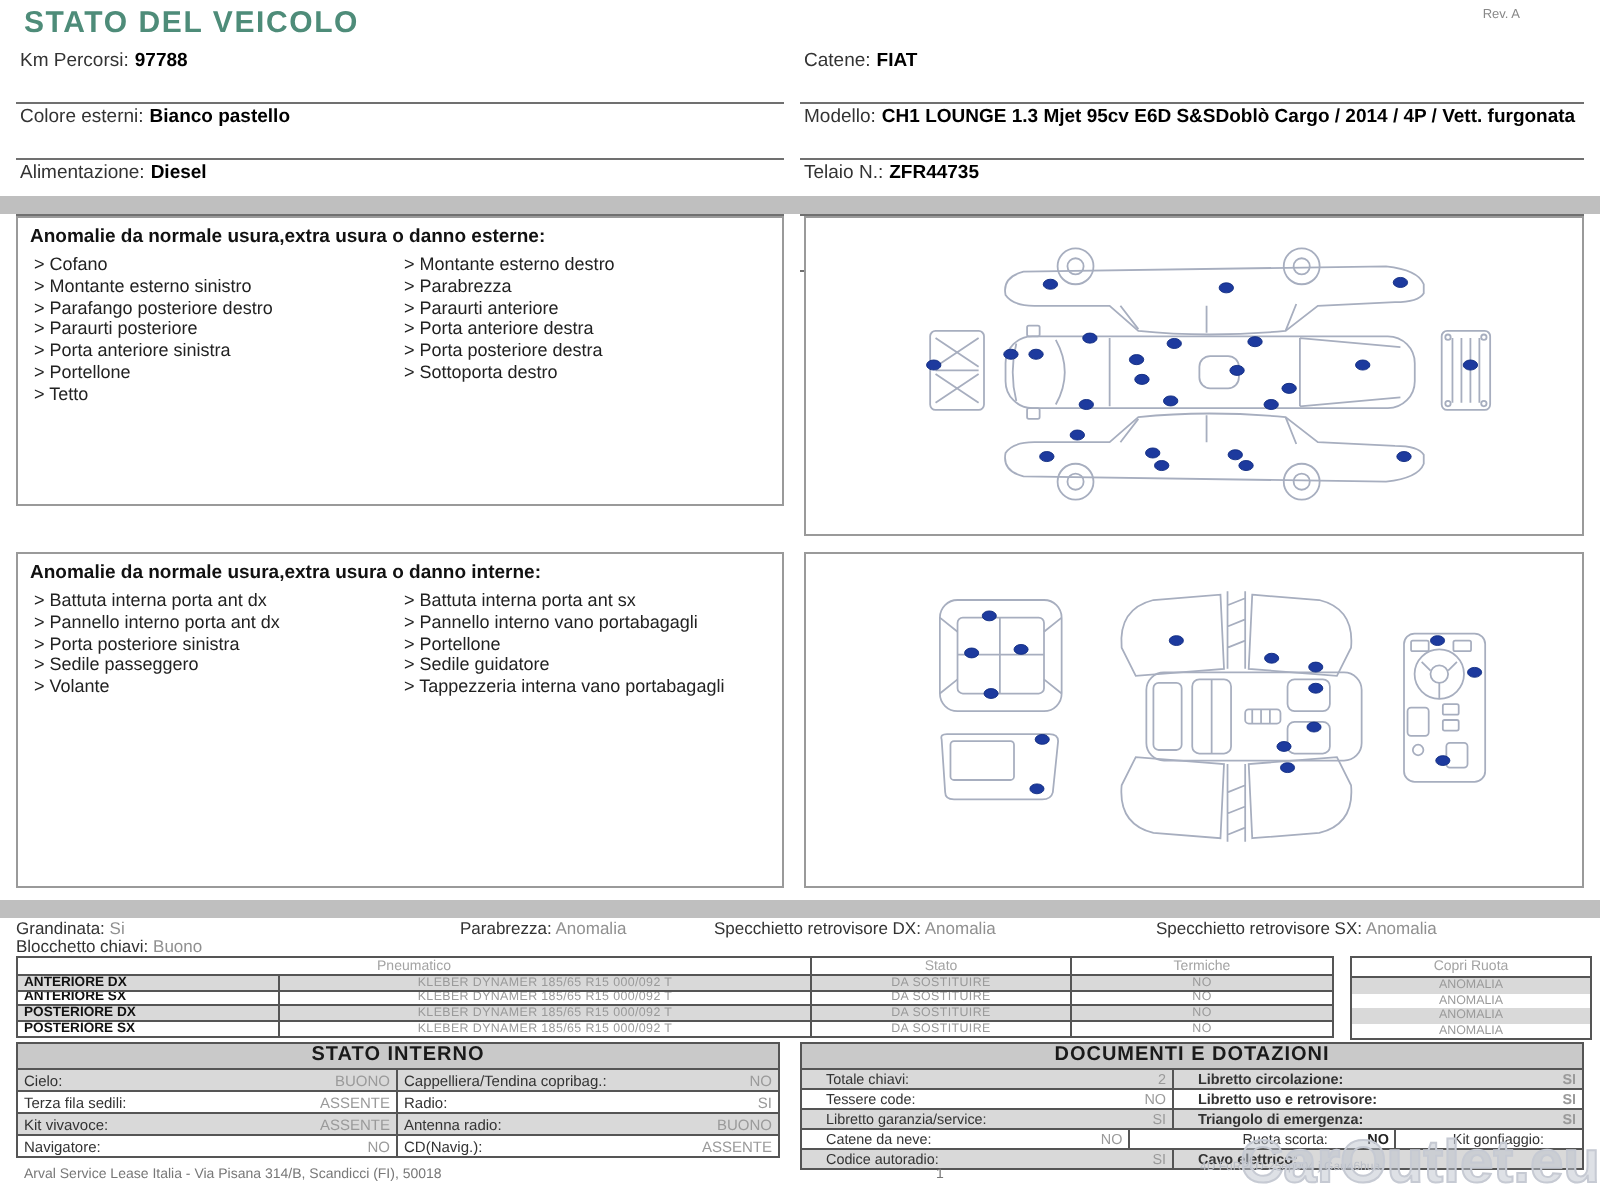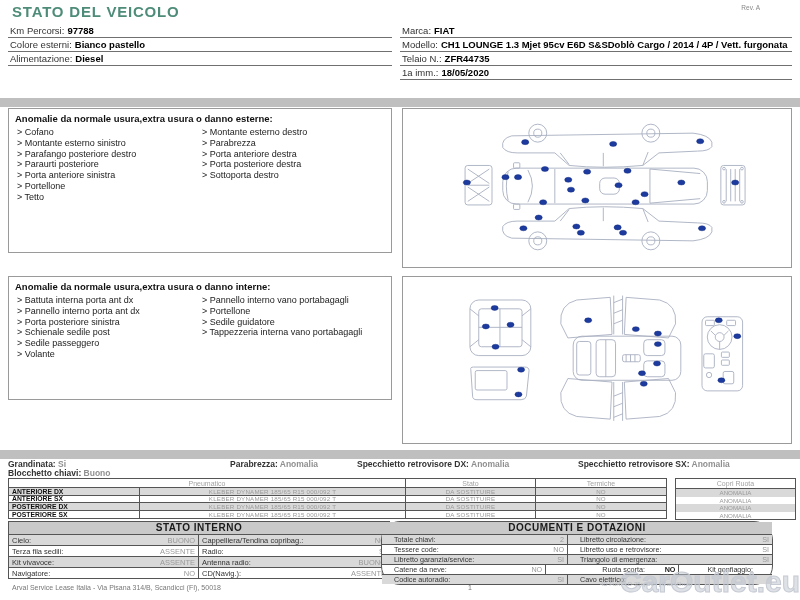--- a/index.html
+++ b/index.html
@@ -5,41 +5,41 @@
   html,body{margin:0;padding:0;background:#e8e8e8;}
   .page{position:relative;width:800px;height:600px;background:#ffffff;
         font-family:"Liberation Sans",sans-serif;overflow:hidden;margin:0 auto;}
   
   .title{position:absolute;left:12px;top:3px;font-size:15px;font-weight:bold;
          letter-spacing:.8px;color:#4e8c79;}
   .rev{position:absolute;right:40px;top:4px;font-size:6.5px;color:#888;}
   
   .info-left{position:absolute;left:8px;top:24px;width:384px;}
   .info-right{position:absolute;left:400px;top:24px;width:392px;}
-  .info-row{display:block;border-bottom:1px solid #707070;padding:1px 2px 1px 2px;
+  .info-row{display:block;border-bottom:1px solid #707070;padding:1px 2px 15px 2px;
             font-size:9.5px;line-height:11px;color:#333;}
   .info-row .lbl{margin-right:3px;}
   .info-row b{color:#000;}
   
   .band{position:absolute;left:0;width:800px;height:9px;background:#bfbfbf;}
   .band1{top:98px;} .band2{top:450px;}
   
   .box{position:absolute;border:1px solid #9a9a9a;background:#fff;box-sizing:border-box;}
   .sec1-left{left:8px;top:108px;width:384px;height:145px;}
   .sec1-right{left:402px;top:108px;width:390px;height:160px;}
-  .sec2-left{left:8px;top:276px;width:384px;height:124px;}
+  .sec2-left{left:8px;top:276px;width:384px;height:168px;}
   .sec2-right{left:402px;top:276px;width:390px;height:168px;}
   .sec-head{font-size:9.5px;font-weight:bold;color:#111;margin:4px 6px 3px 6px;}
   .cols{display:flex;padding:0 4px 0 8px;}
   .col{width:50%;font-size:9px;line-height:10.8px;color:#222;padding-right:6px;}
   .box svg{display:block;width:100%;height:140px;}
   .sec2-right svg{height:150px;}
   .diagram{stroke:#a7aebf;fill:none;stroke-width:1;}
   
-  .sum{position:absolute;font-size:8.5px;color:#333;white-space:nowrap;font-weight:bold;}
+  .sum{position:absolute;font-size:8.5px;color:#333;white-space:nowrap;}
   .sum .val{color:#909090;}
   .sum1{left:8px;top:459px;} .sum2{left:230px;top:459px;}
   .sum3{left:357px;top:459px;} .sum4{left:578px;top:459px;}
   .sum5{left:8px;top:468px;}
   
   .tyre{position:absolute;left:8px;top:478px;width:659px;border:1px solid #555;
         display:grid;grid-template-columns:131px 266px 130px 130px;
         grid-template-rows:9px repeat(4,7.5px);box-sizing:border-box;}
   .tyre div{display:flex;align-items:center;overflow:hidden;white-space:nowrap;
             border-right:1px solid #555;border-bottom:1px solid #555;box-sizing:border-box;}
@@ -50,30 +50,30 @@
   .td-g{justify-content:center;font-size:6.2px;color:#9a9a9a;letter-spacing:.2px;}
   .shade{background:#d9d9d9;}
   .copri{position:absolute;left:675px;top:478px;width:121px;border:1px solid #555;
          box-sizing:border-box;}
   .copri .ch{height:9px;line-height:9px;text-align:center;font-size:7px;color:#a3a3a3;
              border-bottom:1px solid #555;}
   .copri .cv{height:7.5px;line-height:7.5px;text-align:center;font-size:6.2px;color:#9a9a9a;}
   
   .btable{position:absolute;border:1px solid #555;box-sizing:border-box;background:#fff;}
   .si-table{left:8px;top:521px;width:382px;}
-  .doc-table{left:381px;top:521px;width:392px;border-radius:19px;}
+  .doc-table{left:400px;top:521px;width:392px;}
   .btable .head{height:12px;line-height:12px;background:#c9c9c9;border-bottom:1px solid #555;
                 font-size:10px;font-weight:bold;color:#1a1a1a;text-align:center;letter-spacing:.5px;}
   .trow{display:flex;border-bottom:1px solid #555;}
   .trow:last-child{border-bottom:none;}
   .tcell{display:flex;justify-content:space-between;align-items:center;
          padding:0 3px;box-sizing:border-box;overflow:hidden;white-space:nowrap;}
   .si-table .tcell{width:191px;height:10px;font-size:7.5px;}
   .doc-table .tcell{height:9px;font-size:7.2px;padding-left:12px;}
-  .doc-l{width:186px;} .doc-r{width:204px;}
+  .doc-l{width:186px;} .doc-r{width:204px;font-weight:bold;}
   .doc-r1{width:100px;margin-left:44px;} .doc-r2{width:104px;flex-direction:column;}
   .tcell .lb{color:#333;} .tcell .vl{color:#9a9a9a;}
   .tcell .vl-dark{color:#222;font-weight:bold;}
   .bdr{border-right:1px solid #555;}
   
   .footer-company{position:absolute;left:12px;top:584px;font-size:7px;color:#777;}
   .footer-page{position:absolute;left:468px;top:584px;font-size:7px;color:#777;}
   .footer-code{position:absolute;left:600px;top:581px;font-size:6px;color:#b9bdc6;}
   .watermark{position:absolute;right:0px;top:567px;font-size:30px;font-weight:bold;
              letter-spacing:0px;color:rgba(190,196,206,0.5);
@@ -94,21 +94,21 @@
     <div class="info-row">
       <span class="lbl">Colore esterni:</span><b>Bianco pastello</b>
     </div>
     <div class="info-row">
       <span class="lbl">Alimentazione:</span><b>Diesel</b>
     </div>
   </div>
 
   <div class="info-right">
     <div class="info-row">
-      <span class="lbl">Marca:</span><b>FIAT</b>
+      <span class="lbl">Catene:</span><b>FIAT</b>
     </div>
     <div class="info-row">
       <span class="lbl">Modello:</span><b>CH1 LOUNGE 1.3 Mjet 95cv E6D S&amp;SDoblò Cargo / 2014 / 4P / Vett. furgonata</b>
     </div>
     <div class="info-row">
       <span class="lbl">Telaio N.:</span><b>ZFR44735</b>
     </div>
     <div class="info-row">
       <span class="lbl">1a imm.:</span><b>18/05/2020</b>
     </div>
@@ -124,20 +124,21 @@
           <div>&gt; Montante esterno sinistro</div>
           <div>&gt; Parafango posteriore destro</div>
           <div>&gt; Paraurti posteriore</div>
           <div>&gt; Porta anteriore sinistra</div>
           <div>&gt; Portellone</div>
           <div>&gt; Tetto</div>
         </div>
       <div class="col">
           <div>&gt; Montante esterno destro</div>
           <div>&gt; Parabrezza</div>
+          <div>&gt; Paraurti anteriore</div>
           <div>&gt; Porta anteriore destra</div>
           <div>&gt; Porta posteriore destra</div>
           <div>&gt; Sottoporta destro</div>
         </div>
     </div>
   </div>
 
   <div class="box sec1-right">
     <svg viewBox="0 0 386 156" preserveAspectRatio="xMidYMid meet" style="margin-top:8px">
       <g class="diagram">
@@ -206,25 +207,25 @@
     </svg>
   </div>
 
   <div class="box sec2-left">
     <div class="sec-head">Anomalie da normale usura,extra usura o danno interne:</div>
     <div class="cols">
       <div class="col">
           <div>&gt; Battuta interna porta ant dx</div>
           <div>&gt; Pannello interno porta ant dx</div>
           <div>&gt; Porta posteriore sinistra</div>
-          <div>&gt; Schienale sedile post</div>
           <div>&gt; Sedile passeggero</div>
           <div>&gt; Volante</div>
         </div>
       <div class="col">
+          <div>&gt; Battuta interna porta ant sx</div>
           <div>&gt; Pannello interno vano portabagagli</div>
           <div>&gt; Portellone</div>
           <div>&gt; Sedile guidatore</div>
           <div>&gt; Tappezzeria interna vano portabagagli</div>
         </div>
     </div>
   </div>
 
   <div class="box sec2-right">
     <svg viewBox="0 0 386 170" preserveAspectRatio="xMidYMid meet" style="margin-top:8px">

